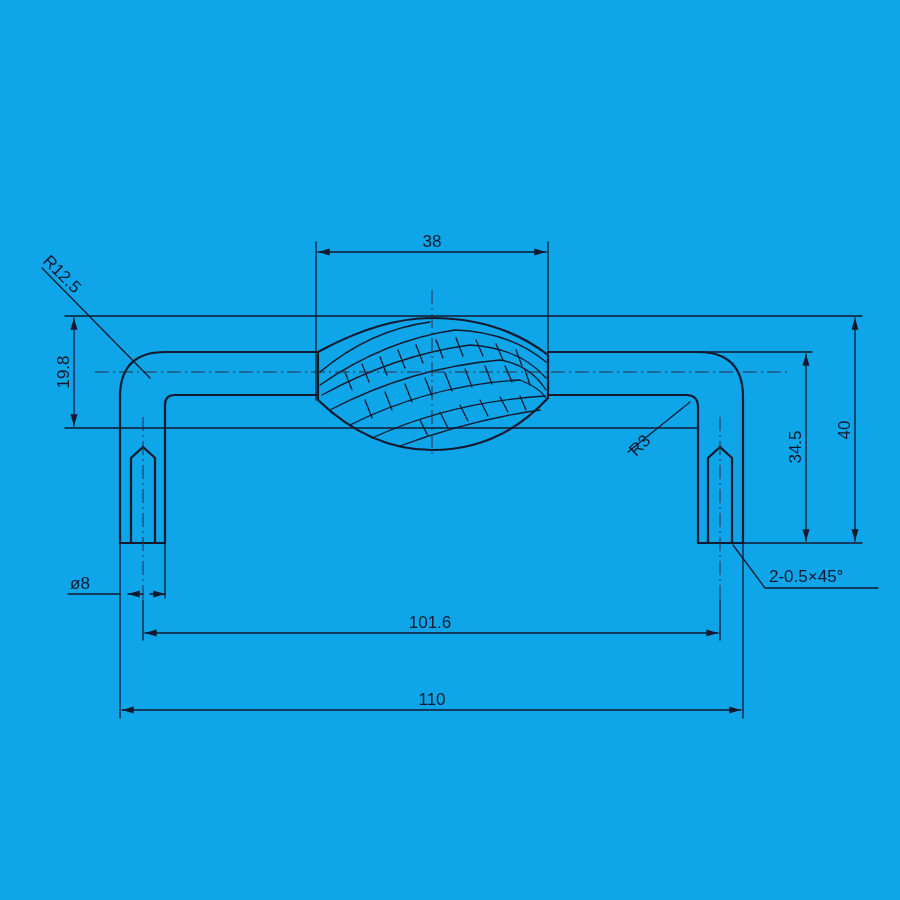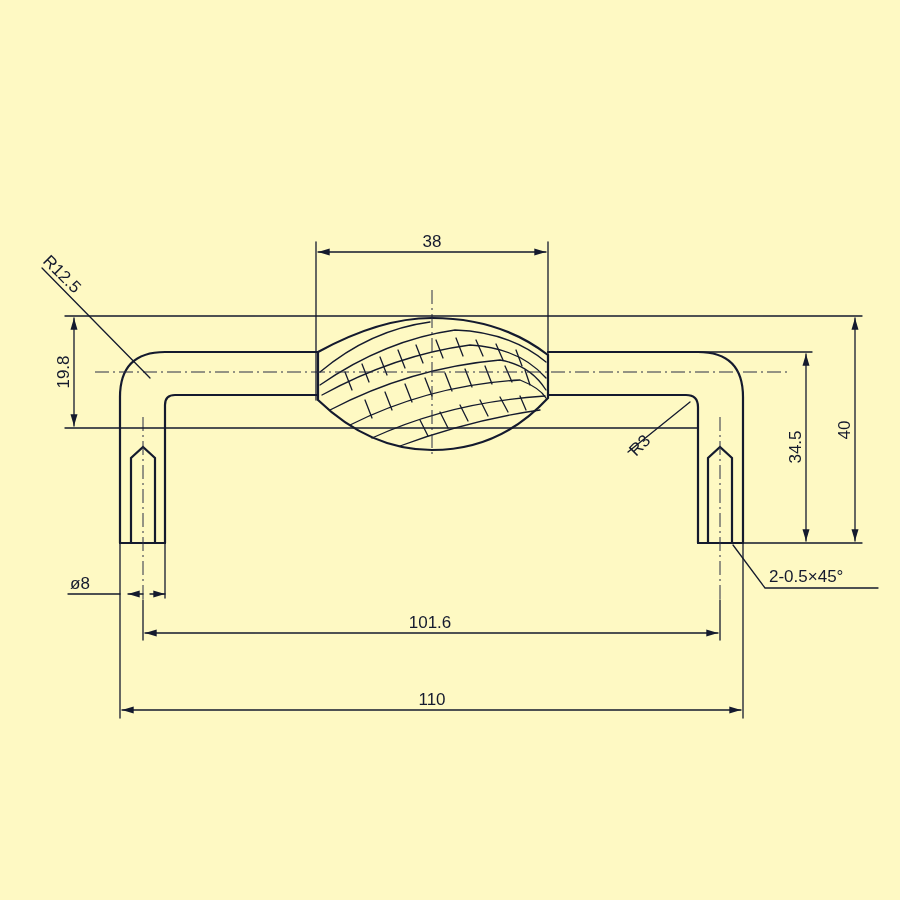--- a/index.html
+++ b/index.html
@@ -1,16 +1,16 @@
 <!DOCTYPE html>
 <html><head>
   <meta charset="utf-8">
   <style>
     html, body { margin: 0; padding: 0; background: #ffffff; }
-    .canvas { position: relative; width: 900px; height: 900px; background: #fef9c3; overflow: hidden; }
+    .canvas { position: relative; width: 900px; height: 900px; background: #0ea5e9; overflow: hidden; }
     svg { position: absolute; left: 0; top: 0; }
     .ln { stroke: #141a2e; fill: none; stroke-linecap: round; }
     .thick { stroke-width: 2.2; }
     .thin { stroke-width: 1.3; }
     .center { stroke: #2a2f44; stroke-width: 1; stroke-dasharray: 14 4 2 4; fill: none; }
     .dim-text { font-family: "Liberation Sans", sans-serif; font-size: 17px; fill: #141a2e; }
     .arrow { fill: #141a2e; }
   </style>
 </head>
 <body>

